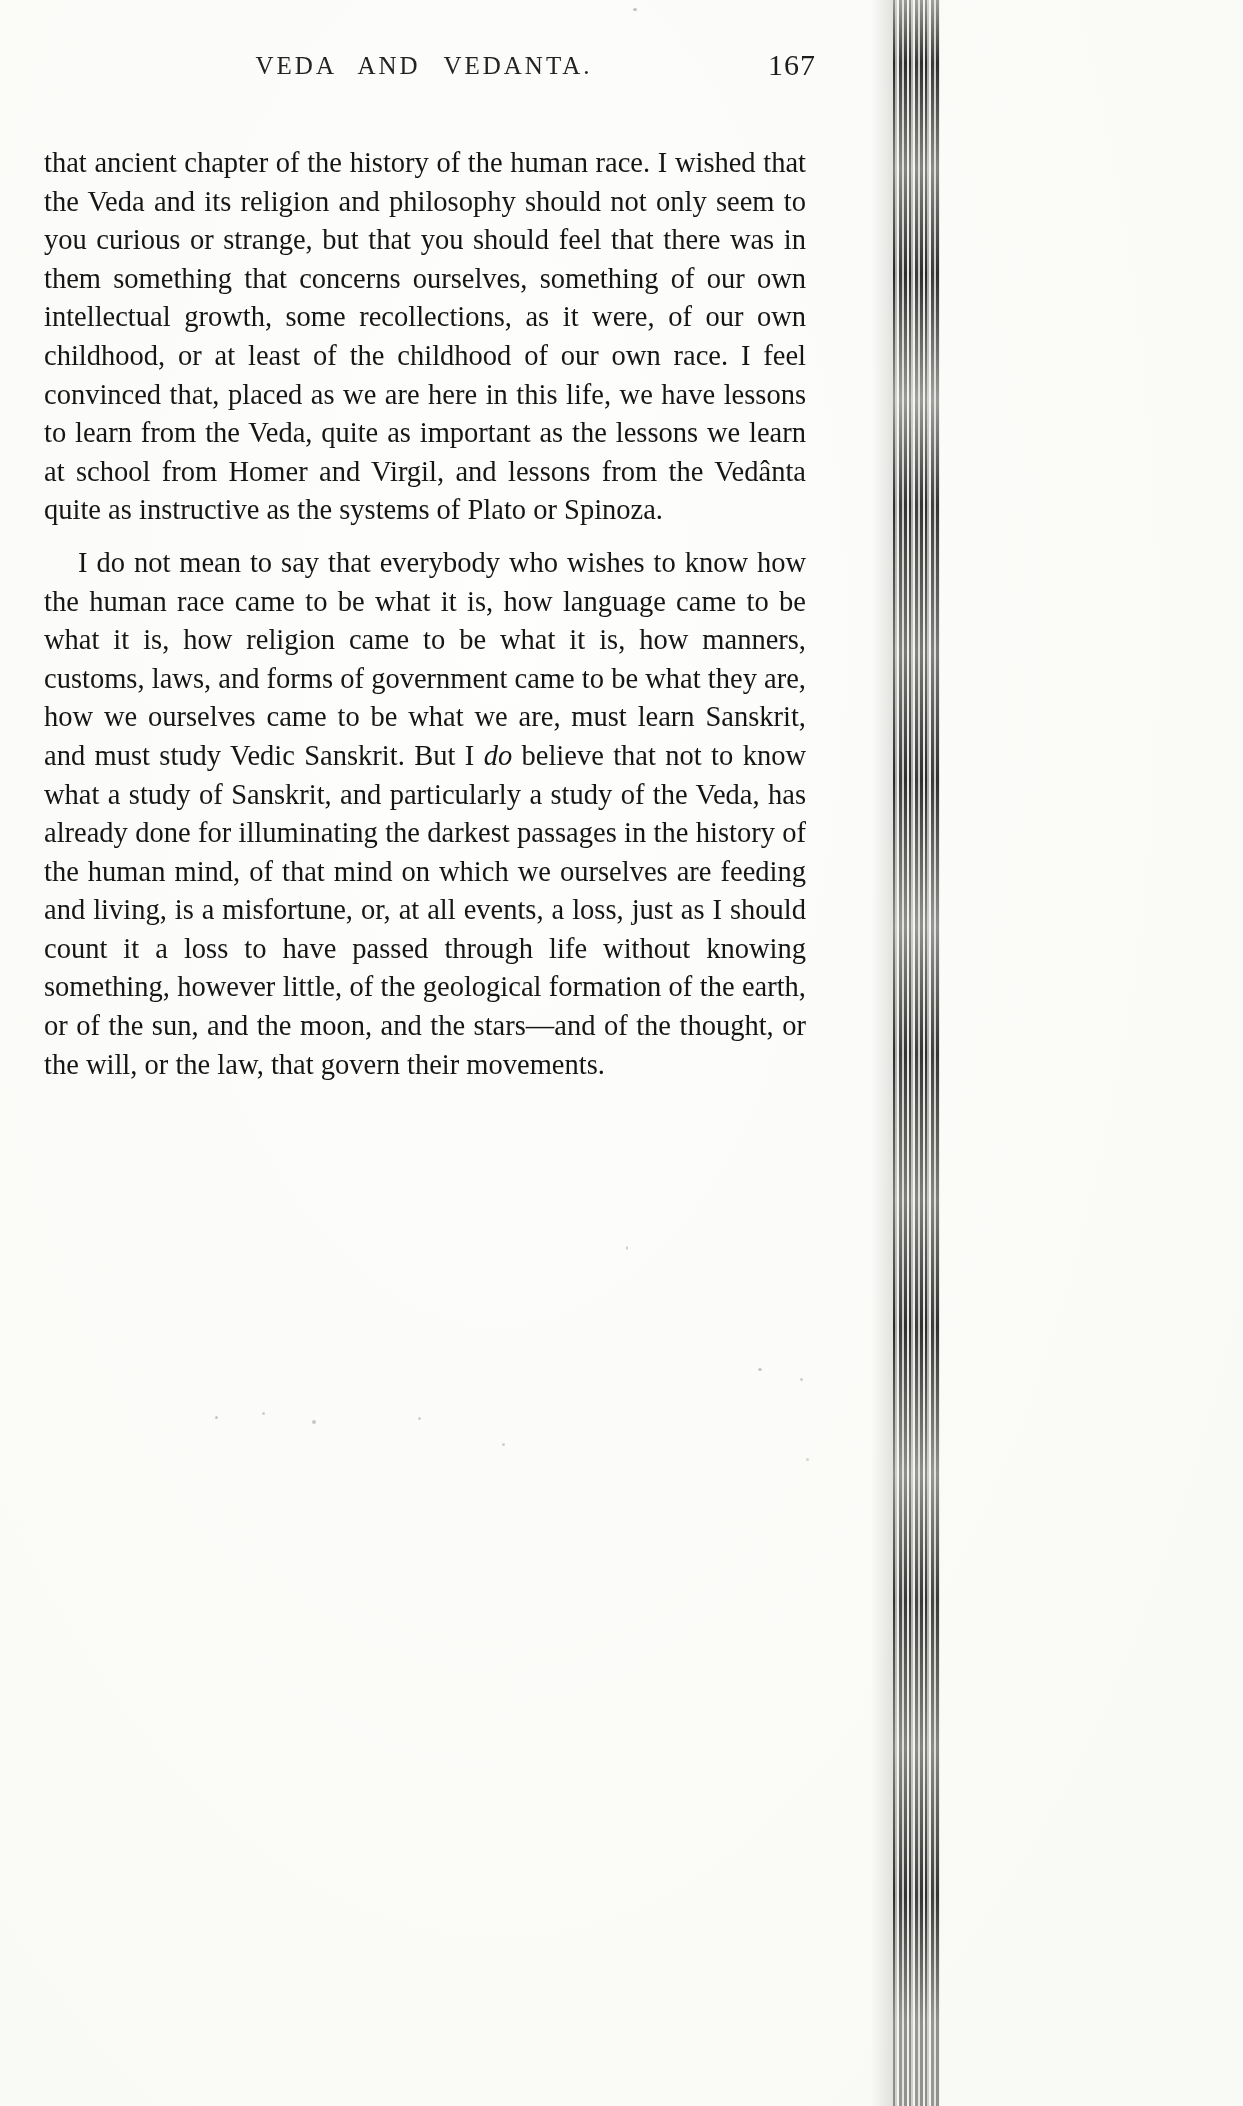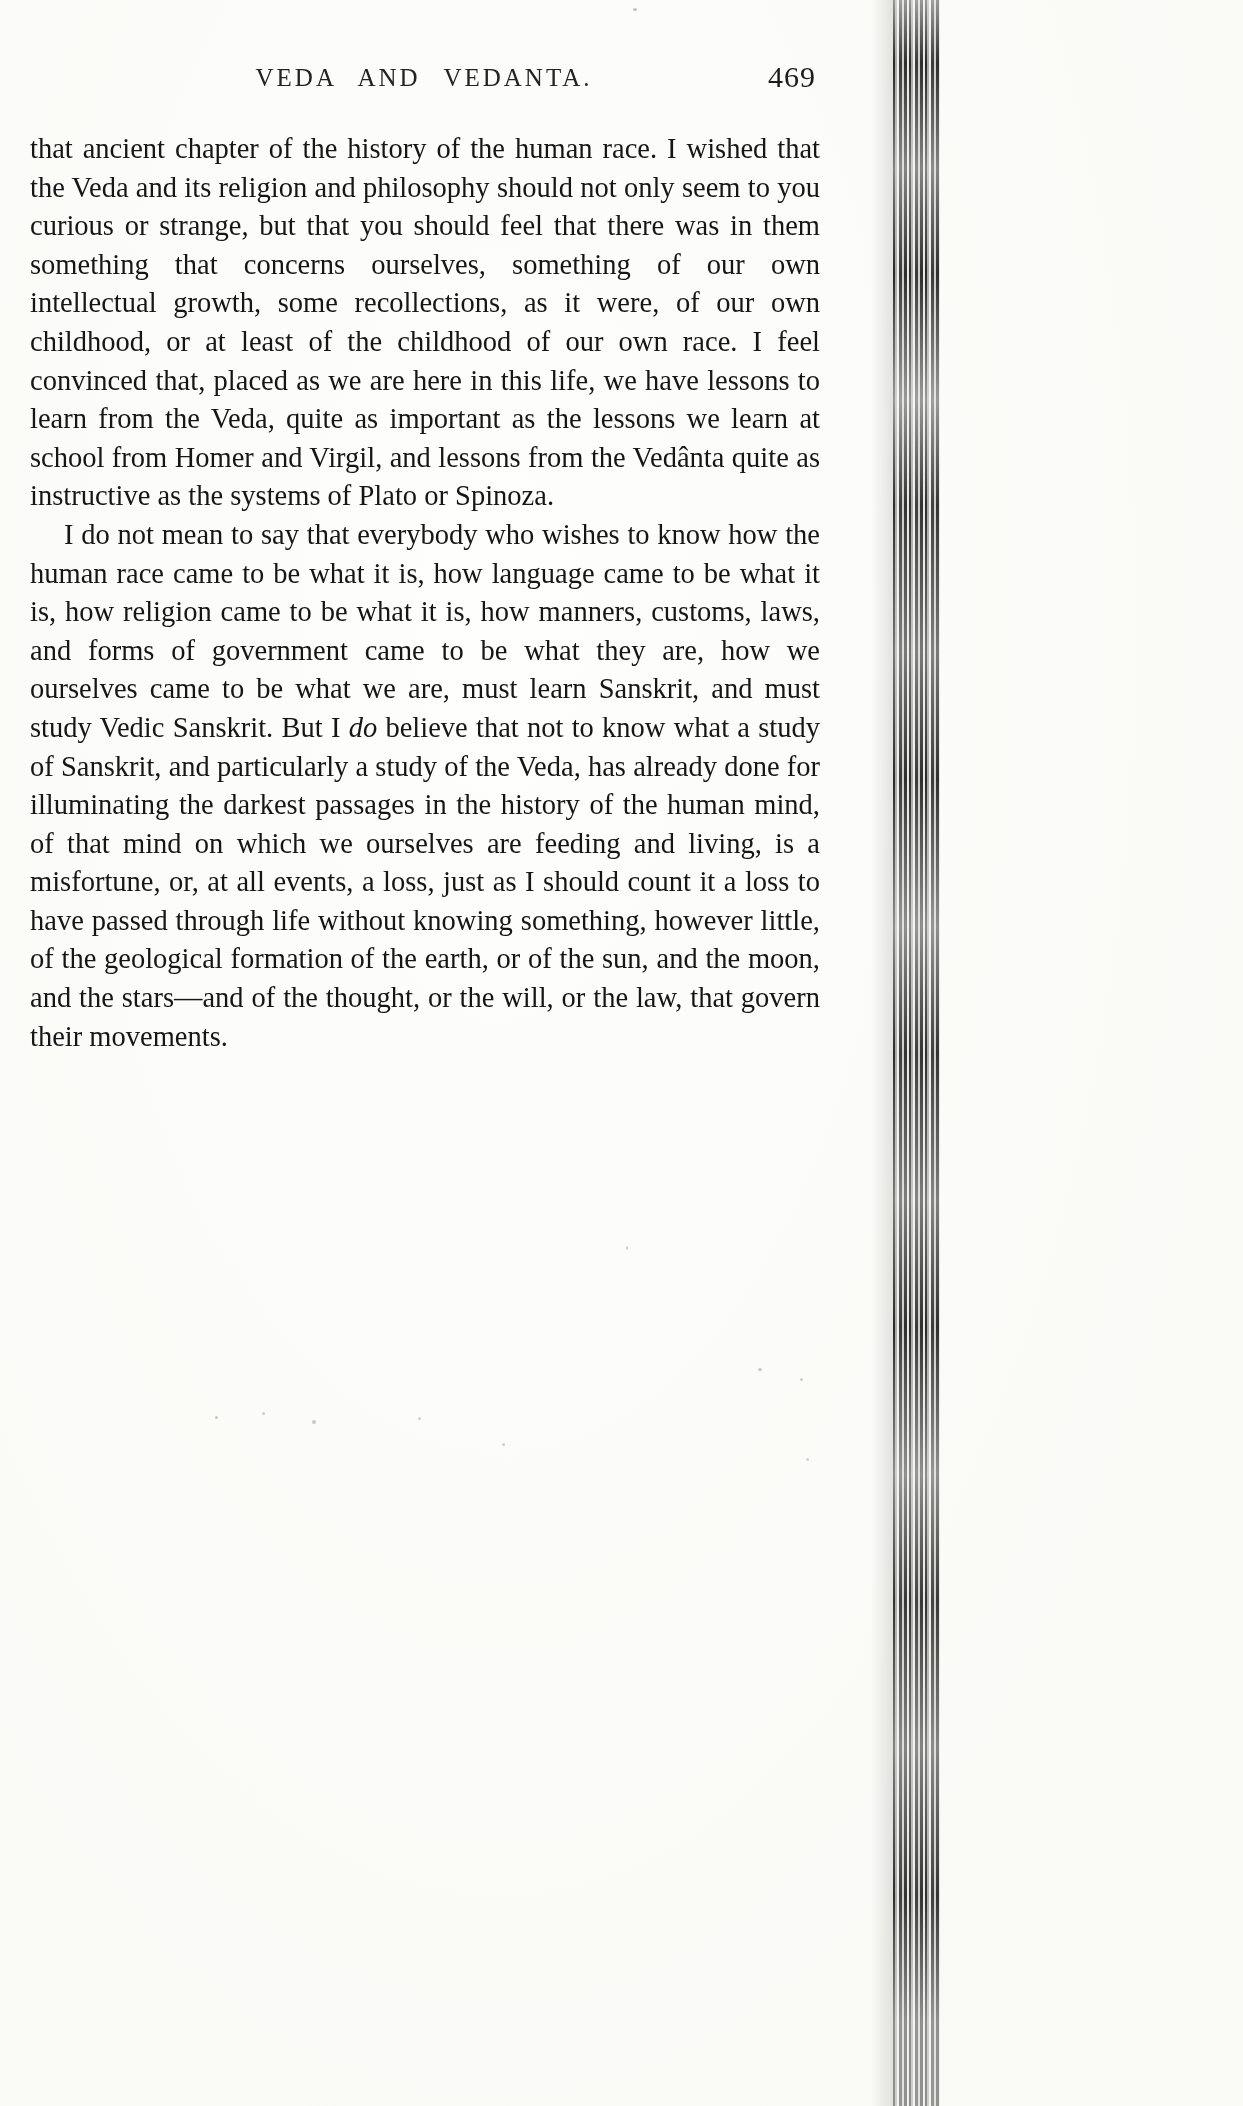--- a/index.html
+++ b/index.html
@@ -19,21 +19,21 @@
     top: 0; left: 0;
     width: 1243px;
     height: 2106px;
     background:
       radial-gradient(ellipse at 40% 30%, rgba(255,255,255,0.6), rgba(0,0,0,0.012) 80%),
       #fcfcf9;
   }
 
   .header {
     position: absolute;
-    top: 64px;
+    top: 52px;
     left: 30px;
     width: 788px;
     height: 40px;
   }
   .running-title {
     position: absolute;
     left: 0; right: 0;
     text-align: center;
     font-size: 25px;
     letter-spacing: 3px;
@@ -52,21 +52,21 @@
   .body-text {
     position: absolute;
     top: 130px;
     left: 30px;
     width: 790px;
     font-size: 28.5px;
     line-height: 38.6px;
     text-align: justify;
     color: #161616;
   }
-  .para { margin: 0; padding: 0; }
+  .para { margin: 14px; padding: 0; }
   .para.indent { text-indent: 34px; font-family: Liberation Serif, serif; }
   .para i { font-style: italic; }
 
   
   .gutter-band {
     position: absolute;
     left: 893px;
     top: 0;
     width: 47px;
     height: 2106px;
@@ -113,21 +113,21 @@
     background: #7a7a74;
   }
 </style>
 </head>
 <body>
 
 <div class="page">
 
   <div class="header">
     <span class="running-title">VEDA AND VEDANTA.</span>
-    <span class="page-number">469</span>
+    <span class="page-number">167</span>
   </div>
 
   <div class="body-text">
     <p class="para">that ancient chapter of the history of the human race. I wished that the Veda and its religion and philosophy should not only seem to you curious or strange, but that you should feel that there was in them something that concerns ourselves, something of our own intellectual growth, some recollections, as it were, of our own childhood, or at least of the childhood of our own race.  I feel convinced that, placed as we are here in this life, we have lessons to learn from the Veda, quite as important as the lessons we learn at school from Homer and Virgil, and lessons from the Vedânta quite as instructive as the systems of Plato or Spinoza.</p>
     <p class="para indent"><span>I do not mean to say that everybody who wishes to know how the human race came to be what it is, how language came to be what it is, how religion came to be what it is, how manners, customs, laws, and forms of government came to be what they are, how we ourselves came to be what we are, must learn Sanskrit, and must study Vedic Sanskrit.  But I </span><i>do</i><span> believe that not to know what a study of Sanskrit, and particularly a study of the Veda, has already done for illuminating the darkest passages in the history of the human mind, of that mind on which we ourselves are feeding and living, is a misfortune, or, at all events, a loss, just as I should count it a loss to have passed through life without knowing something, however little, of the geological formation of the earth, or of the sun, and the moon, and the stars—and of the thought, or the will, or the law, that govern their movements.</span></p>
   </div>
 
   <div class="gutter-fade"></div>
   <div class="gutter-band"></div>
 

